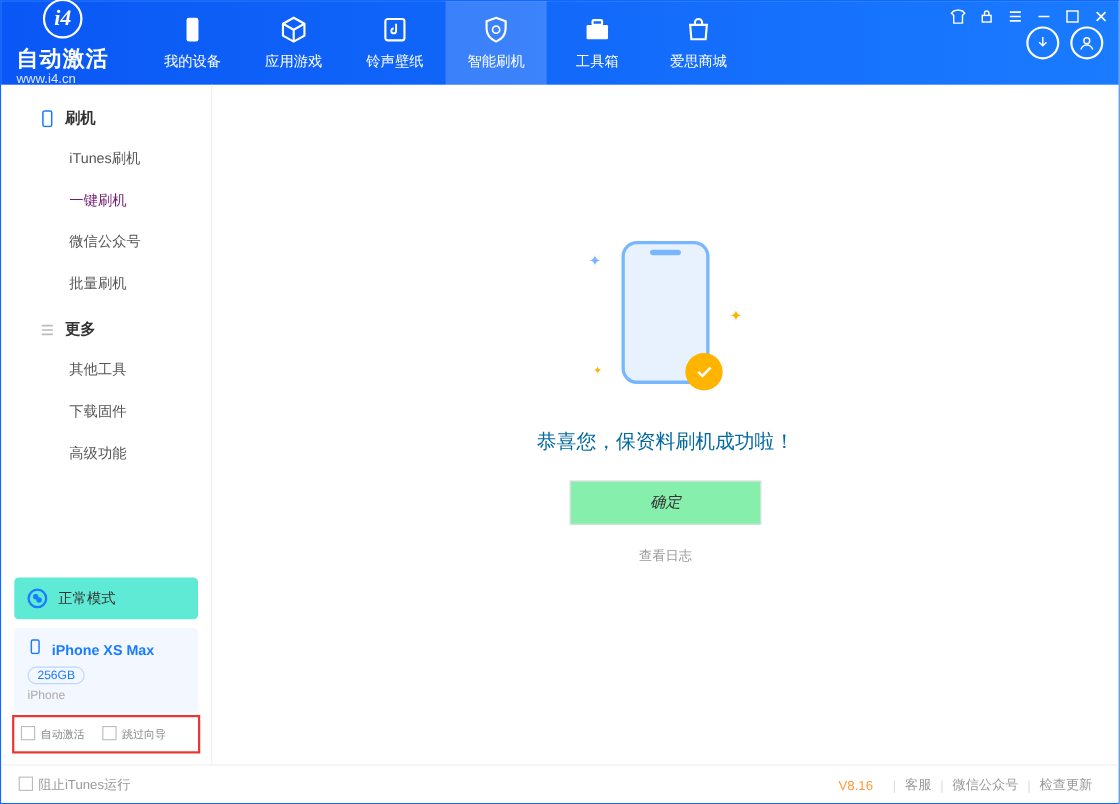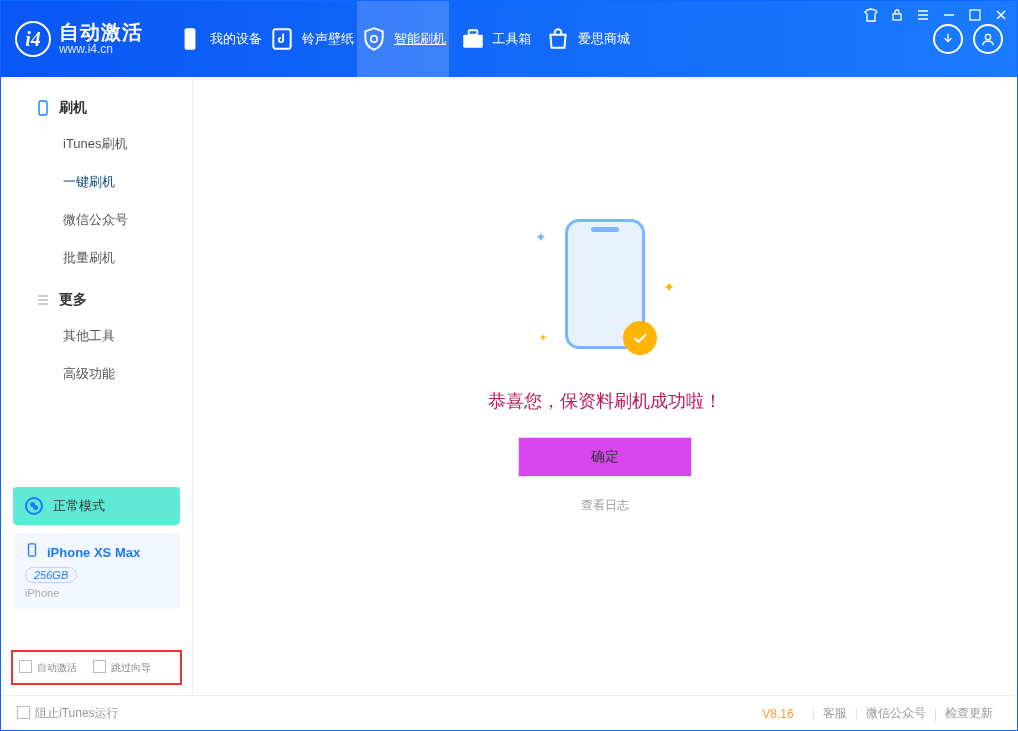--- a/index.html
+++ b/index.html
@@ -1,70 +1,70 @@
 <!DOCTYPE html>
 <html><head>
 <meta charset="utf-8">
 <style>
 * { margin:0; padding:0; box-sizing:border-box; font-family:"Microsoft YaHei",Arial,sans-serif; }
 body { background:#f5f5f5; display:flex; justify-content:center; align-items:center; min-height:100vh; }
 .app { width:1018px; height:731px; background:#fff; border:1px solid #0d69ff; position:relative; }
 
 
 .titlebar { height:76px; background:linear-gradient(90deg,#0a57f5 0%,#1a7bff 100%); display:flex; align-items:center; padding:0 14px; color:#fff; }
-.logo { display:flex; align-items:center; gap:8px; margin-right:30px; }
+.logo { display:flex; align-items:center; gap:8px; margin-right:30px;flex-direction:column; }
 .logo-badge { width:36px; height:36px; border:2px solid #fff; border-radius:50%; display:flex; align-items:center; justify-content:center; font-size:20px; font-weight:bold; font-style:italic; font-family:Georgia,serif; color:#fff; }
 .logo-text { display:flex; flex-direction:column; line-height:1.1; }
 .logo-text .cn { font-size:20px; font-weight:bold; letter-spacing:1px; }
 .logo-text .url { font-size:12px; opacity:.85; }
 .nav { display:flex; }
-.nav-item { width:92px; height:76px; display:flex; flex-direction:row; align-items:center; justify-content:center; gap:6px; cursor:pointer; font-size:13px; }
-.nav-item.active { background:rgba(255,255,255,.18);text-decoration:underline; }
+.nav-item { width:92px; height:76px; display:flex; flex-direction:column; align-items:center; justify-content:center; gap:6px; cursor:pointer; font-size:13px; }
+.nav-item.active { background:rgba(255,255,255,.18); }
 .nav-ico { width:28px; height:28px; display:flex; align-items:center; justify-content:center; }
 .nav-ico svg { width:26px; height:26px; }
 .spacer { flex:1; }
 .hdr-right { display:flex; align-items:center; gap:10px; }
 .win-ctrls { position:absolute; top:6px; right:8px; display:flex; gap:10px; }
 .win-ctrls span { width:16px; height:16px; display:flex; align-items:center; justify-content:center; cursor:pointer; color:#fff; font-size:13px; }
 .hdr-circ { width:30px; height:30px; border:2px solid #fff; border-radius:50%; display:flex; align-items:center; justify-content:center; cursor:pointer; }
 .hdr-circ svg { width:16px; height:16px; stroke:#fff; fill:none; }
 
 
 .body { display:flex; height:618px; }
 .sidebar { width:192px; border-right:1px solid #eee; padding-top:14px; position:relative; }
 .sb-group { padding:0 0 6px 0;margin-left:18px; }
 .sb-hdr { display:flex; align-items:center; gap:8px; padding:8px 16px; font-size:14px; color:#333; font-weight:bold; }
 .sb-ico { width:16px; height:16px; display:flex; align-items:center; justify-content:center; }
 .sb-list { }
 .sb-item { padding:10px 16px 10px 44px; font-size:13px; color:#555; cursor:pointer; }
-.sb-item.active { color:#0c4a6e; }
+.sb-item.active { color:#701a75; }
 .sb-mode { margin:88px 12px 8px 12px; background:#5eead4; border-radius:4px; padding:10px 12px; display:flex; align-items:center; gap:10px; font-size:13px; color:#333; }
 .sb-mode-ico { width:18px; height:18px; border:2px solid #1a7bff; border-radius:50%; position:relative; }
 .sb-mode-ico::before,.sb-mode-ico::after { content:""; position:absolute; background:#1a7bff; border-radius:50%; width:5px; height:5px; }
 .sb-mode-ico::before { top:3px; left:3px; }
 .sb-mode-ico::after { bottom:3px; right:3px; }
 .sb-dev { margin:0 12px; background:#f3f7ff; border-radius:4px; padding:10px 12px; }
 .sb-dev-row { display:flex; align-items:center; gap:8px; }
 .sb-dev-name { font-size:13px; color:#1a7bff; font-weight:bold; }
-.sb-dev-cap { margin-top:6px; display:inline-block; border:1px solid #bcd6ff; color:#1a7bff; font-size:11px; padding:1px 8px; border-radius:10px;font-style:italic; }
+.sb-dev-cap { margin-top:6px; display:inline-block; border:1px solid #bcd6ff; color:#1a7bff; font-size:11px; padding:1px 8px; border-radius:10px; }
 .sb-dev-type { margin-top:4px; font-size:11px; color:#aaa; }
 .sb-bottom { position:absolute; bottom:10px; left:10px; right:10px; border:2px solid #e33; padding:8px 6px; display:flex; gap:16px; font-size:10px; color:#888; }
 .chk { width:13px; height:13px; border:1px solid #bbb; display:inline-block; margin-right:5px; vertical-align:-2px; }
 
 .main { flex:1; display:flex; flex-direction:column; align-items:center; justify-content:center; padding-bottom:40px; }
 .phone-wrap { position:relative; margin-bottom:20px; }
 .phone { width:80px; height:130px; border:3px solid #78b7ff; border-radius:14px; background:#e8f2ff; position:relative; }
 .phone .notch { width:28px; height:5px; background:#78b7ff; border-radius:3px; position:absolute; top:5px; left:50%; transform:translateX(-50%); }
 .badge { position:absolute; right:-12px; bottom:-6px; width:34px; height:34px; background:#ffb400; border-radius:50%; display:flex; align-items:center; justify-content:center; }
 .sparkle { position:absolute; color:#78b7ff; font-size:14px; }
 .sp1 { top:10px; left:-30px; }
 .sp2 { top:60px; right:-30px; color:#ffb400; }
 .sp3 { bottom:6px; left:-26px; color:#ffb400; font-size:10px; }
-.msg { font-size:18px; color:#be185d; margin:20px 12px 24px; }
-.btn-ok { border:1px solid #ddd; background:#d946ef; padding:10px 72px; font-size:14px; color:#333; cursor:pointer; }
+.msg { font-size:18px; color:#0369a1; margin:20px 12px 24px; }
+.btn-ok { border:1px solid #ddd; background:#86efac; padding:10px 72px; font-size:14px; color:#333; cursor:pointer;font-style:italic; }
 .link-log { margin-top:20px; font-size:12px; color:#999; cursor:pointer; }
 
 
 .footer { height:36px; border-top:1px solid #eee; display:flex; align-items:center; padding:0 16px; font-size:12px; color:#999;text-align:center; }
 .footer .spacer { flex:1; }
 .footer .ver { color:#ff9a3c; margin-right:18px; }
 .footer .flink { margin:0 8px; cursor:pointer; }
 .footer .sep { color:#ddd; }
 </style>
 </head>
@@ -115,20 +115,29 @@
       </div>
     </div>
     <div class="nav">
       <div class="nav-item">
         <span class="nav-ico">
             <svg viewBox="0 0 24 24" fill="#fff">
               <rect x="7" y="2" width="10" height="20" rx="2"></rect>
             </svg>
           </span>
         <span>我的设备</span>
+      </div>
+      <div class="nav-item">
+        <span class="nav-ico">
+            <svg viewBox="0 0 24 24" fill="none" stroke="#fff" stroke-width="1.8">
+              <path d="M12 2l9 5v10l-9 5-9-5V7z"></path>
+              <path d="M12 12l9-5M12 12v10M12 12L3 7"></path>
+            </svg>
+          </span>
+        <span>应用游戏</span>
       </div>
       <div class="nav-item">
         <span class="nav-ico">
             <svg viewBox="0 0 24 24" fill="#fff">
               <rect x="4" y="3" width="16" height="18" rx="2" fill="none" stroke="#fff" stroke-width="1.8"></rect>
               <path d="M13 7v6a2 2 0 11-2-2" stroke="#fff" stroke-width="1.6" fill="none"></path>
             </svg>
           </span>
         <span>铃声壁纸</span>
       </div>
@@ -198,20 +207,21 @@
         <div class="sb-hdr">
           <span class="sb-ico">
               <svg viewBox="0 0 16 16" stroke="#bbb" stroke-width="1.5">
                 <path d="M3 4h10M3 8h10M3 12h10"></path>
               </svg>
             </span>
           <span>更多</span>
         </div>
         <div class="sb-list">
           <div class="sb-item">其他工具</div>
+          <div class="sb-item">下载固件</div>
           <div class="sb-item">高级功能</div>
         </div>
       </div>
 
       <div class="sb-mode">
         <span class="sb-mode-ico"></span>
         <span>正常模式</span>
       </div>
       <div class="sb-dev">
         <div class="sb-dev-row">

